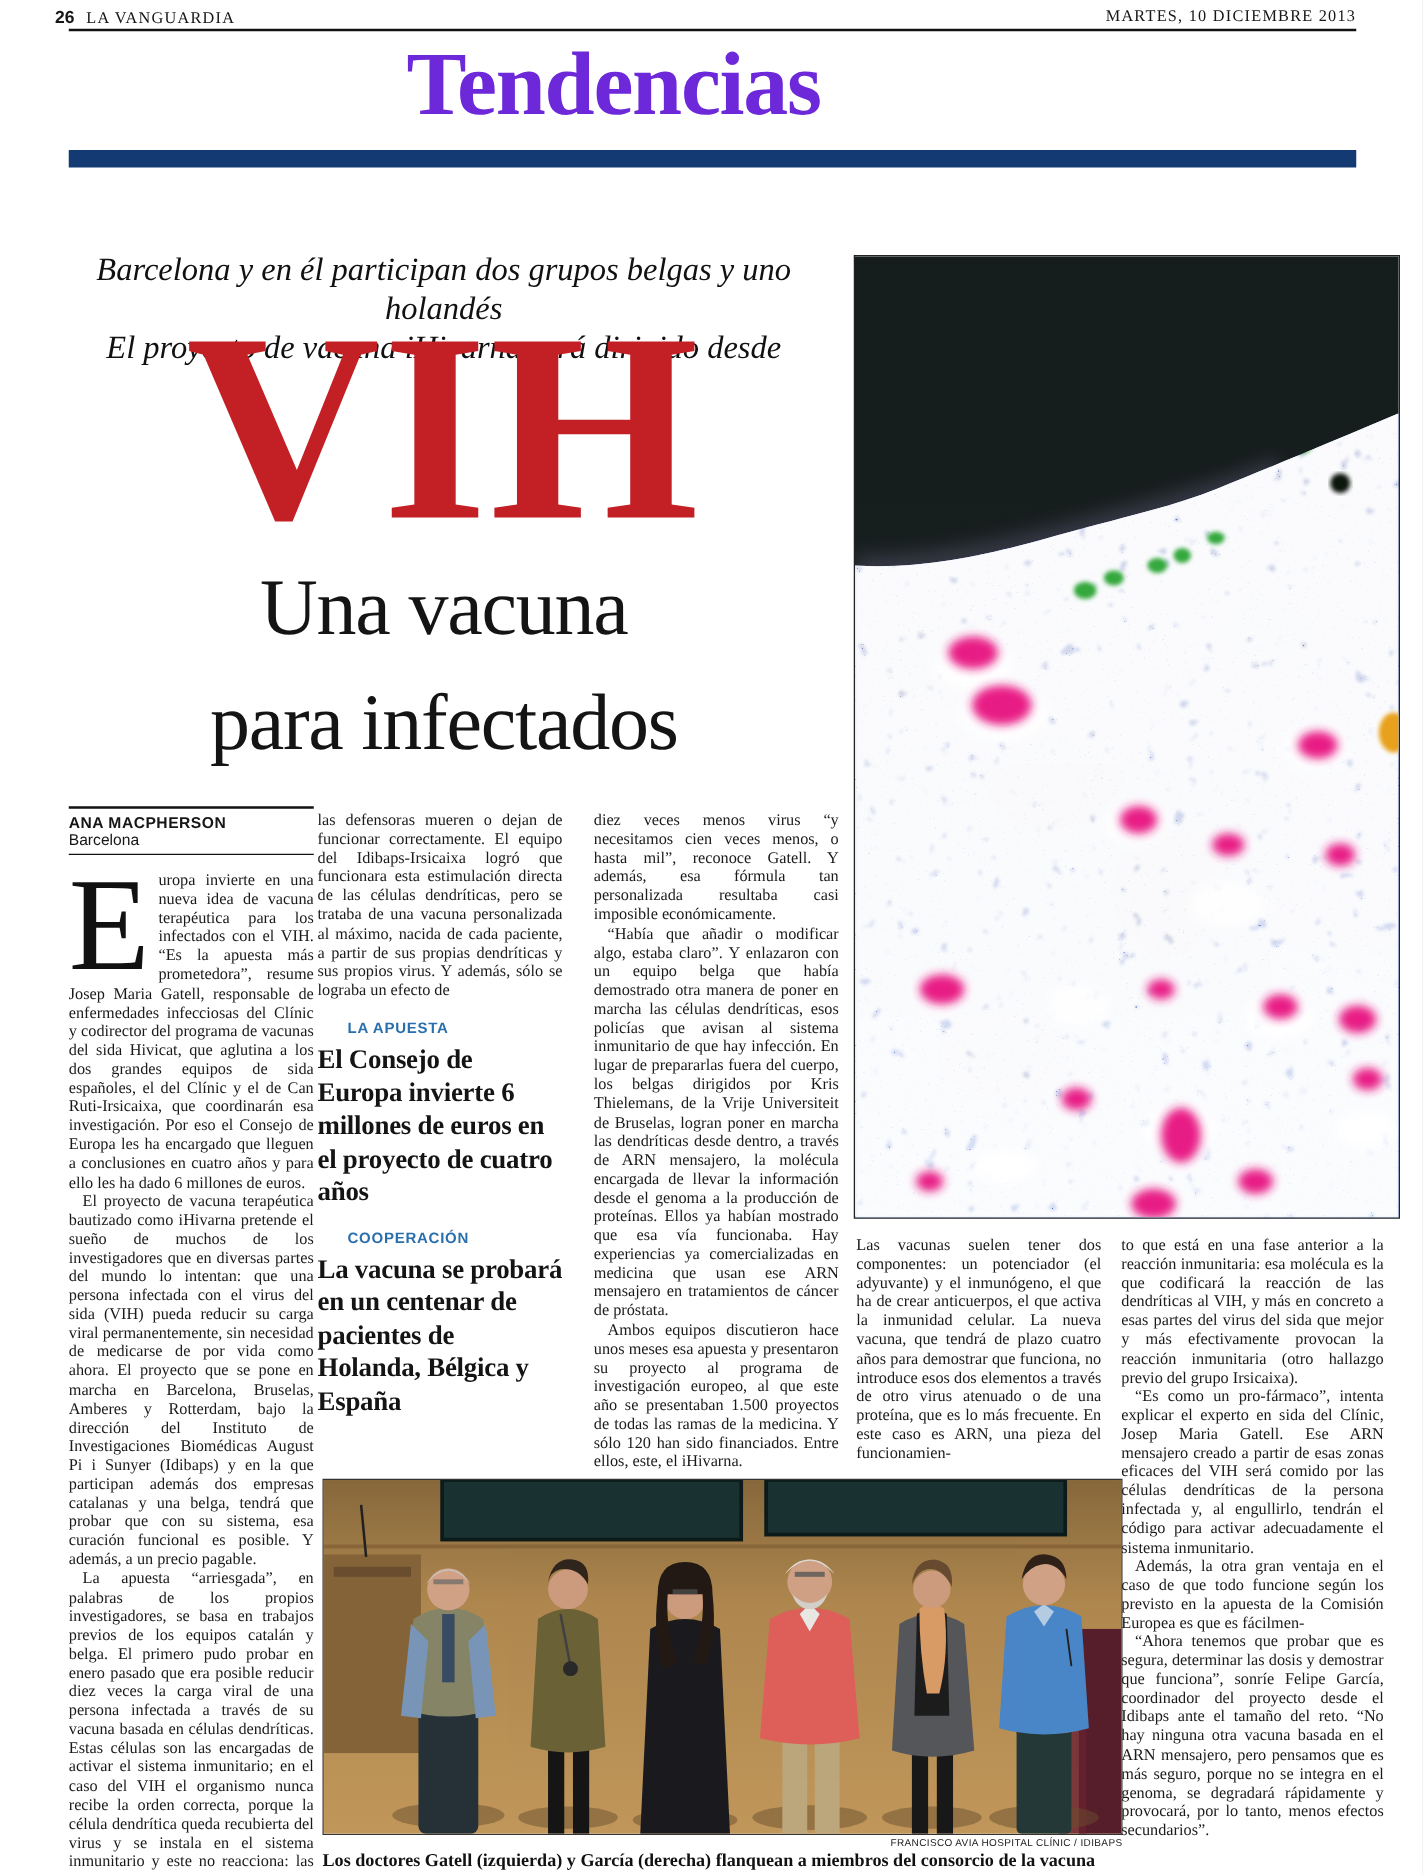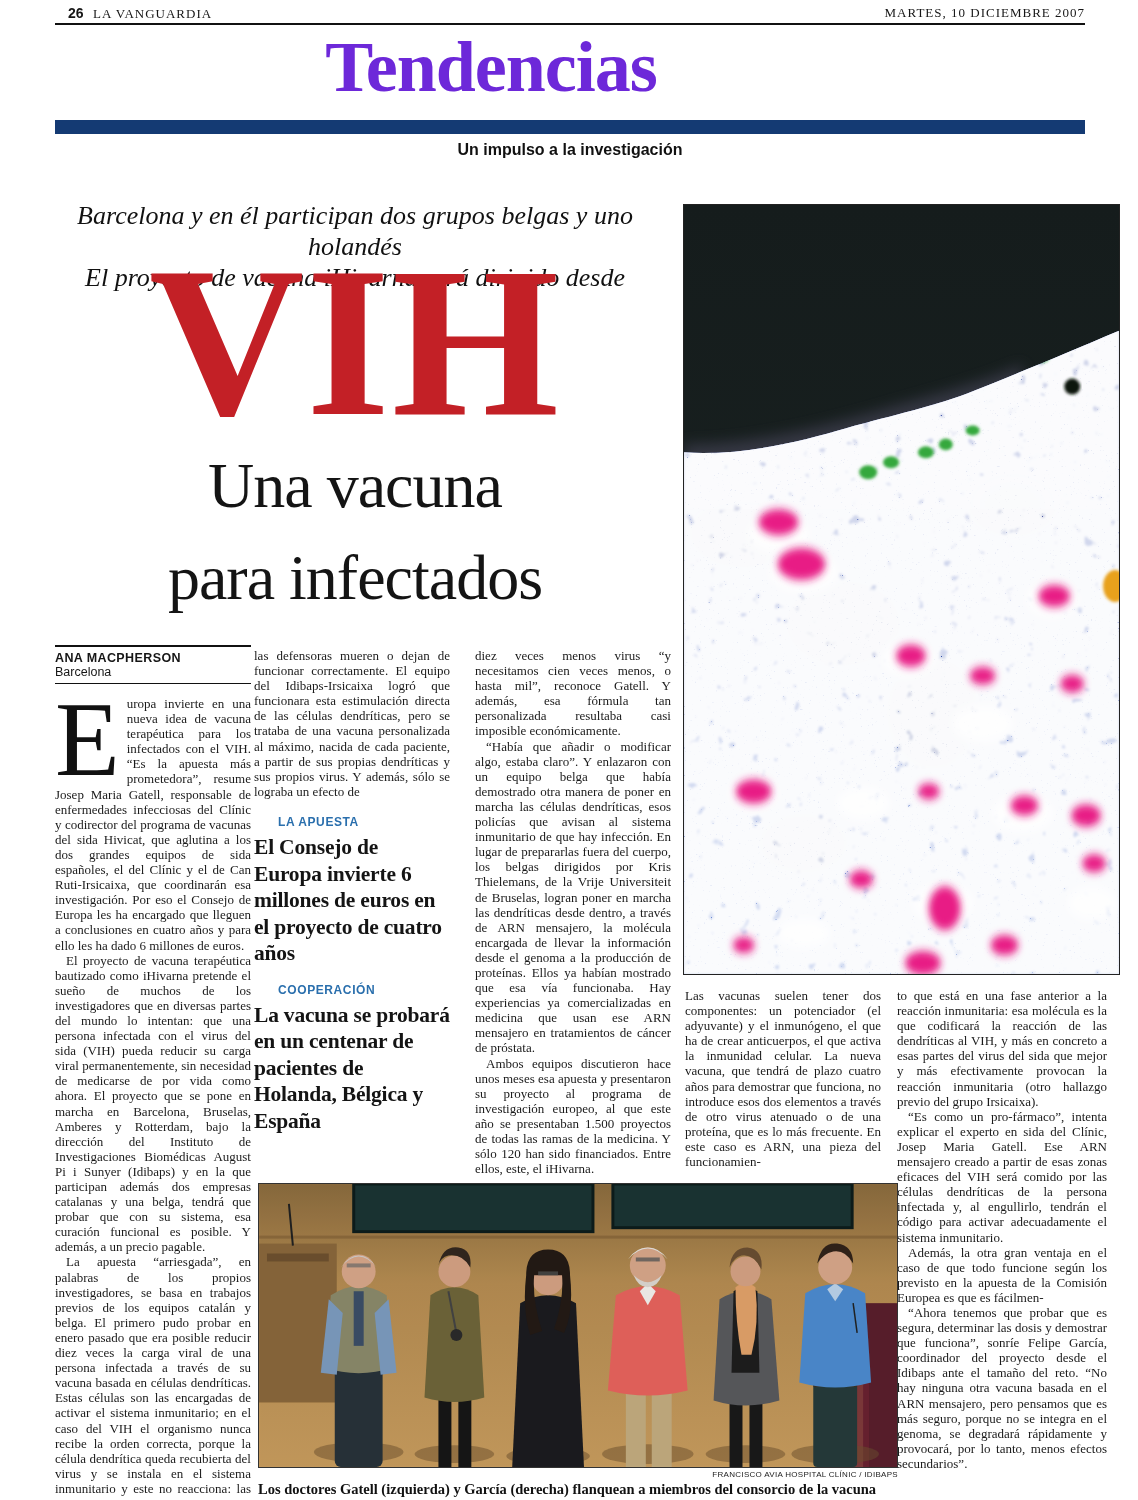--- a/index.html
+++ b/index.html
@@ -2,21 +2,21 @@
 <html lang="es"><head>
 <meta charset="utf-8">
 <style>
   html,body{margin:0;padding:0;background:#e9e9e6;}
   .page{
     position:relative;width:1138px;height:1500px;margin:0 auto;
     background:#ffffff;overflow:hidden;
     font-family:"Liberation Serif",serif;color:#161616;
   }
   
-  .hdr-left{position:absolute;left:68px;top:5px;font-size:14px;white-space:nowrap;}
+  .hdr-left{position:absolute;left:44px;top:5px;font-size:14px;white-space:nowrap;}
   .hdr-left .pageno{font-family:"Liberation Sans",sans-serif;font-weight:bold;}
   .hdr-left .masthead{font-size:13px;letter-spacing:1px;margin-left:6px;}
   .hdr-right{position:absolute;right:53px;top:5px;font-size:13px;letter-spacing:1px;white-space:nowrap;}
   .hdr-rule{position:absolute;left:55px;width:1030px;top:23px;height:2px;background:#111;}
   .section-title{
     position:absolute;left:0;top:26px;width:982px;text-align:center;
     font-size:72px;font-weight:bold;color:#6d28d9;letter-spacing:-1px;
   }
   .navy-bar{position:absolute;left:55px;top:120px;width:1030px;height:14px;background:#143a73;}
   .strap{
@@ -82,26 +82,25 @@
 </style>
 </head>
 <body>
 
 <div class="page">
 
   <div class="hdr-left">
     <span class="pageno">26</span>
     <span class="masthead">LA VANGUARDIA</span>
   </div>
-  <div class="hdr-right">MARTES, 10 DICIEMBRE 2007</div>
+  <div class="hdr-right">MARTES, 10 DICIEMBRE 2013</div>
   <div class="hdr-rule"></div>
 
   <div class="section-title">Tendencias</div>
   <div class="navy-bar"></div>
-  <div class="strap">Un impulso a la investigación</div>
 
   <div class="deck">
     <div>Barcelona y en él participan dos grupos belgas y uno holandés</div>
     <div>El proyecto de vacuna iHivarna será dirigido desde</div>
   </div>
   <div class="hl-main">VIH</div>
   <div class="hl-sub">
     <div>Una vacuna</div>
     <div>para infectados</div>
   </div>

